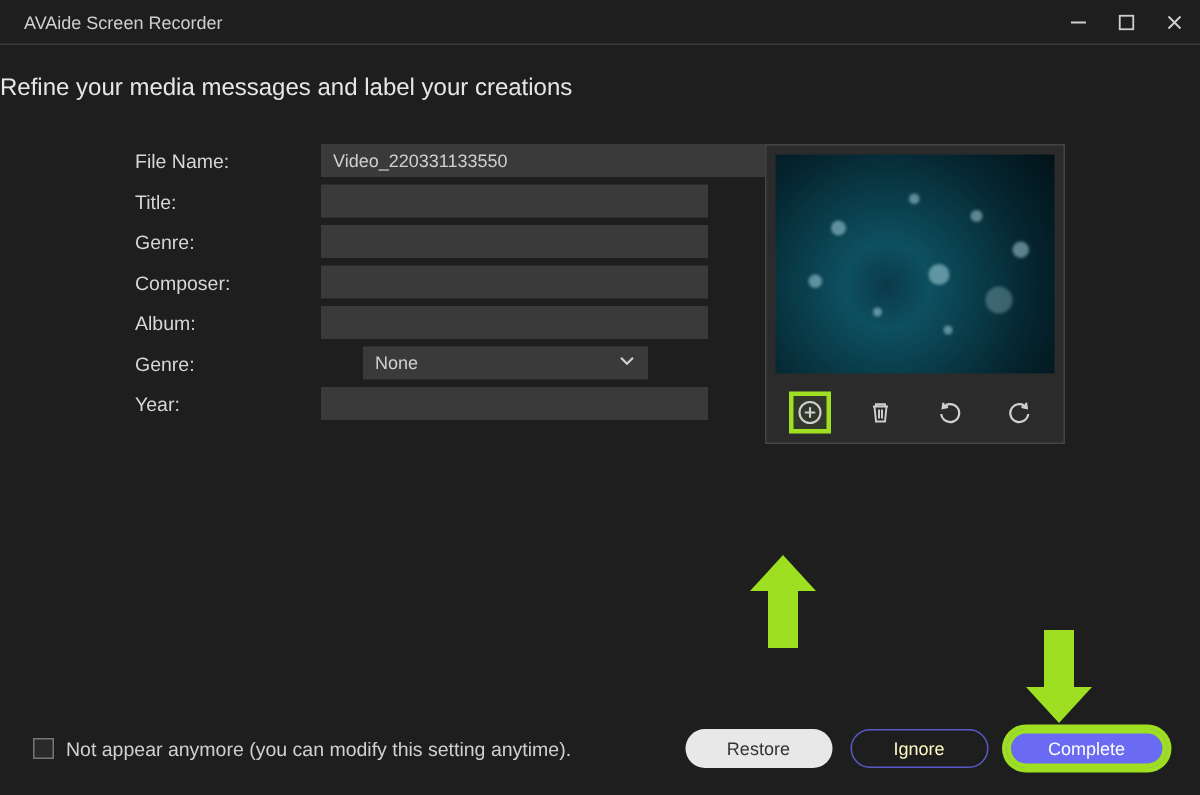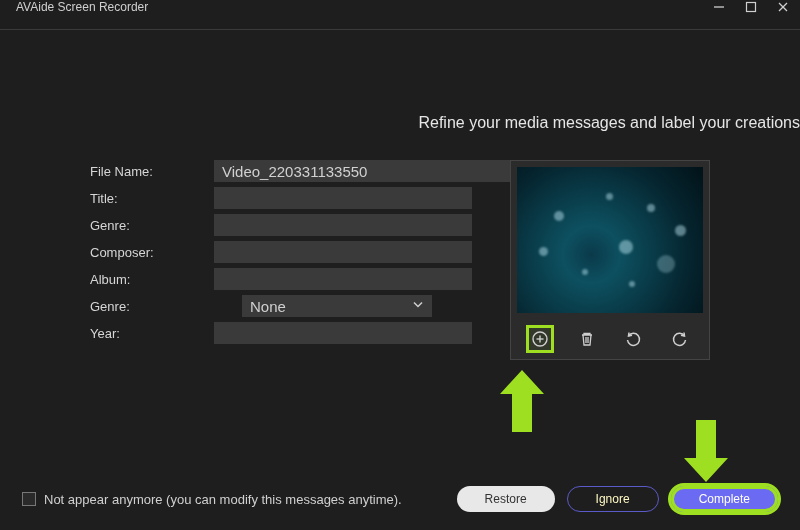--- a/index.html
+++ b/index.html
@@ -7,49 +7,49 @@
   width: 800px; height: 530px;
   background: #1e1e1e;
   font-family: -apple-system, "Segoe UI", Arial, sans-serif;
   color: #d0d0d0;
   font-size: 13px;
   overflow: hidden;
   position: relative;
 }
 .titlebar {
   height: 30px;
-  display: flex; align-items: flex-start; justify-content: space-between;
+  display: flex; align-items: center; justify-content: space-between;
   padding: 0 10px 0 16px;
   border-bottom: 1px solid #3a3a3a;
 }
 .app-title { font-size: 12px; color: #cfcfcf; }
 .win-controls { display: flex; gap: 18px; align-items: center; }
 .win-btn { width: 14px; height: 14px; display:flex; align-items:center; justify-content:center; cursor: pointer; }
 .heading {
-  text-align: right;
+  text-align: left;
   font-size: 16px;
   color: #e6e6e6;
-  margin-top: 84px;
+  margin-top: 20px;
   margin-bottom: 28px;
 }
 .content {
   display: flex;
   padding: 0 90px 0 90px;
 }
 .form-area { flex: 1; }
 .row { display: flex; align-items: flex-start; margin-bottom: 5px; }
 .label { width: 124px; font-size: 13px; color: #d6d6d6; padding-top: 4px; }
 .field {
   flex: 1;
   background: #3a3a3a;
   border: none;
   height: 22px;
   padding: 0 8px;
   color: #d0d0d0;
-  font-size: 15px;
+  font-size: 12px;
 }
 .field-full { width: 100%; }
 .filename-row .field { width: 100%; }
 .short-field { width: 258px; flex: none; }
 .select-wrap { position: relative; width: 218px; padding-left: 28px; }
 .select-wrap .field { width: 100%; padding-right: 26px; }
 .chevron {
   position: absolute; right: 8px; top: 50%; transform: translateY(-50%);
   pointer-events: none;
 }
@@ -243,21 +243,21 @@
             </svg>
         </div>
       </div>
     </div>
   </div>
 </div>
 
 <div class="footer">
   <label class="chk-wrap">
     <span class="chk"></span>
-    <span>Not appear anymore (you can modify this messages anytime).</span>
+    <span>Not appear anymore (you can modify this setting anytime).</span>
   </label>
   <div class="footer-buttons">
     <button class="pill pill-restore">Restore</button>
     <button class="pill pill-ignore">Ignore</button>
     <button class="pill pill-complete highlight-complete">Complete</button>
   </div>
 </div>
 
 <svg class="arrow-annot" style="left:500px; top:370px;" viewBox="0 0 44 62">
   <path class="arrow-shape" d="M22 0 L44 24 L32 24 L32 62 L12 62 L12 24 L0 24 Z"></path>

